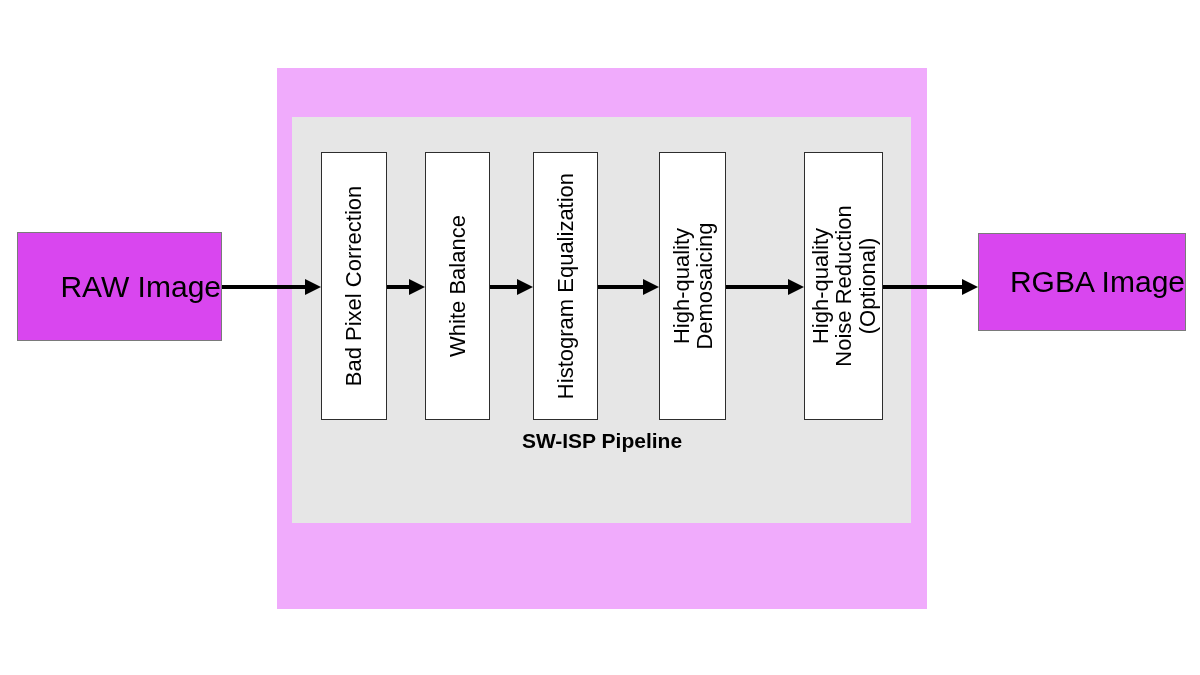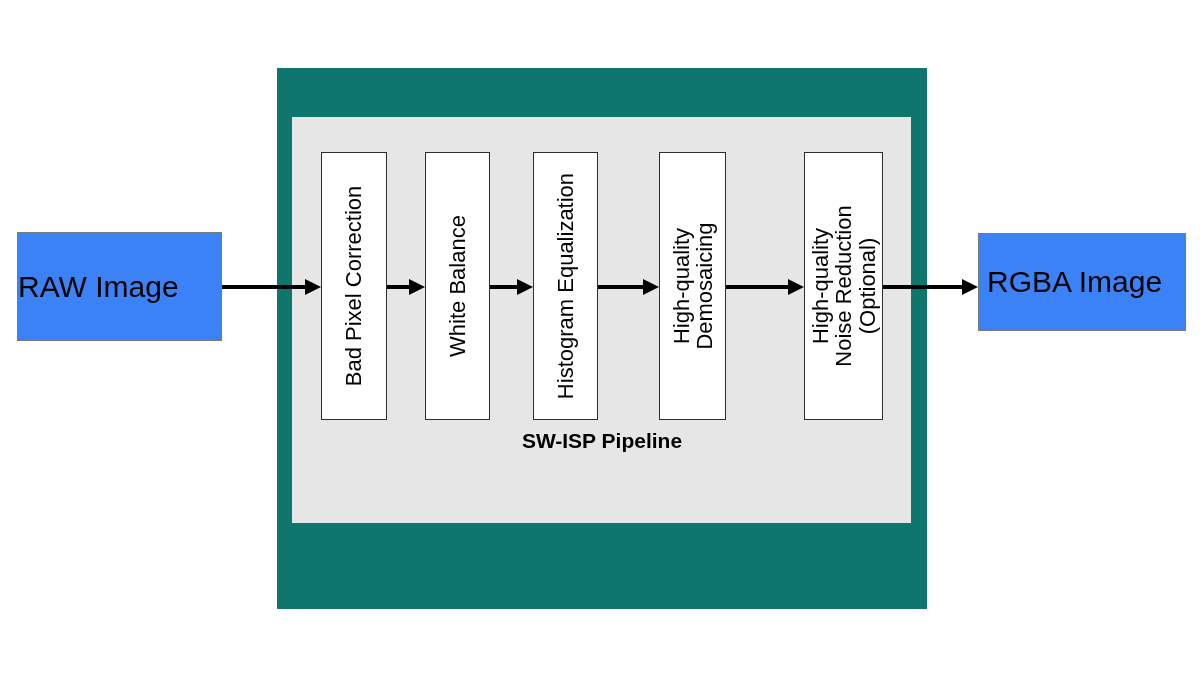--- a/index.html
+++ b/index.html
@@ -15,21 +15,21 @@
     overflow: hidden;
   }
 
   
   .hw-box {
     position: absolute;
     left: 277px;
     top: 68px;
     width: 650px;
     height: 541px;
-    background: #0f766e;
+    background: #f0abfc;
   }
 
   
   .sw-box {
     position: absolute;
     left: 15px;
     top: 49px;
     width: 619px;
     height: 406px;
     background: #e6e6e6;
@@ -71,22 +71,22 @@
   .stage-2 { left: 425px; width: 65px; }
   .stage-3 { left: 533px; width: 65px; }
   .stage-4 { left: 659px; width: 67px; }
   .stage-5 { left: 804px; width: 79px; }
 
   
   .io-box {
     position: absolute;
     display: flex;
     align-items: center;
-    justify-content: flex-start;
-    background: #3b82f6;
+    justify-content: flex-end;
+    background: #d946ef;
     border: 1px solid #7a7a7a;
     font-size: 30px;
     color: #000000;
   }
   .io-raw  { left: 17px;  top: 232px; width: 205px; height: 109px; }
   .io-rgba { left: 978px; top: 233px; width: 208px; height: 98px; padding-left: 8px; }
 
   
   .arrow {
     position: absolute;

